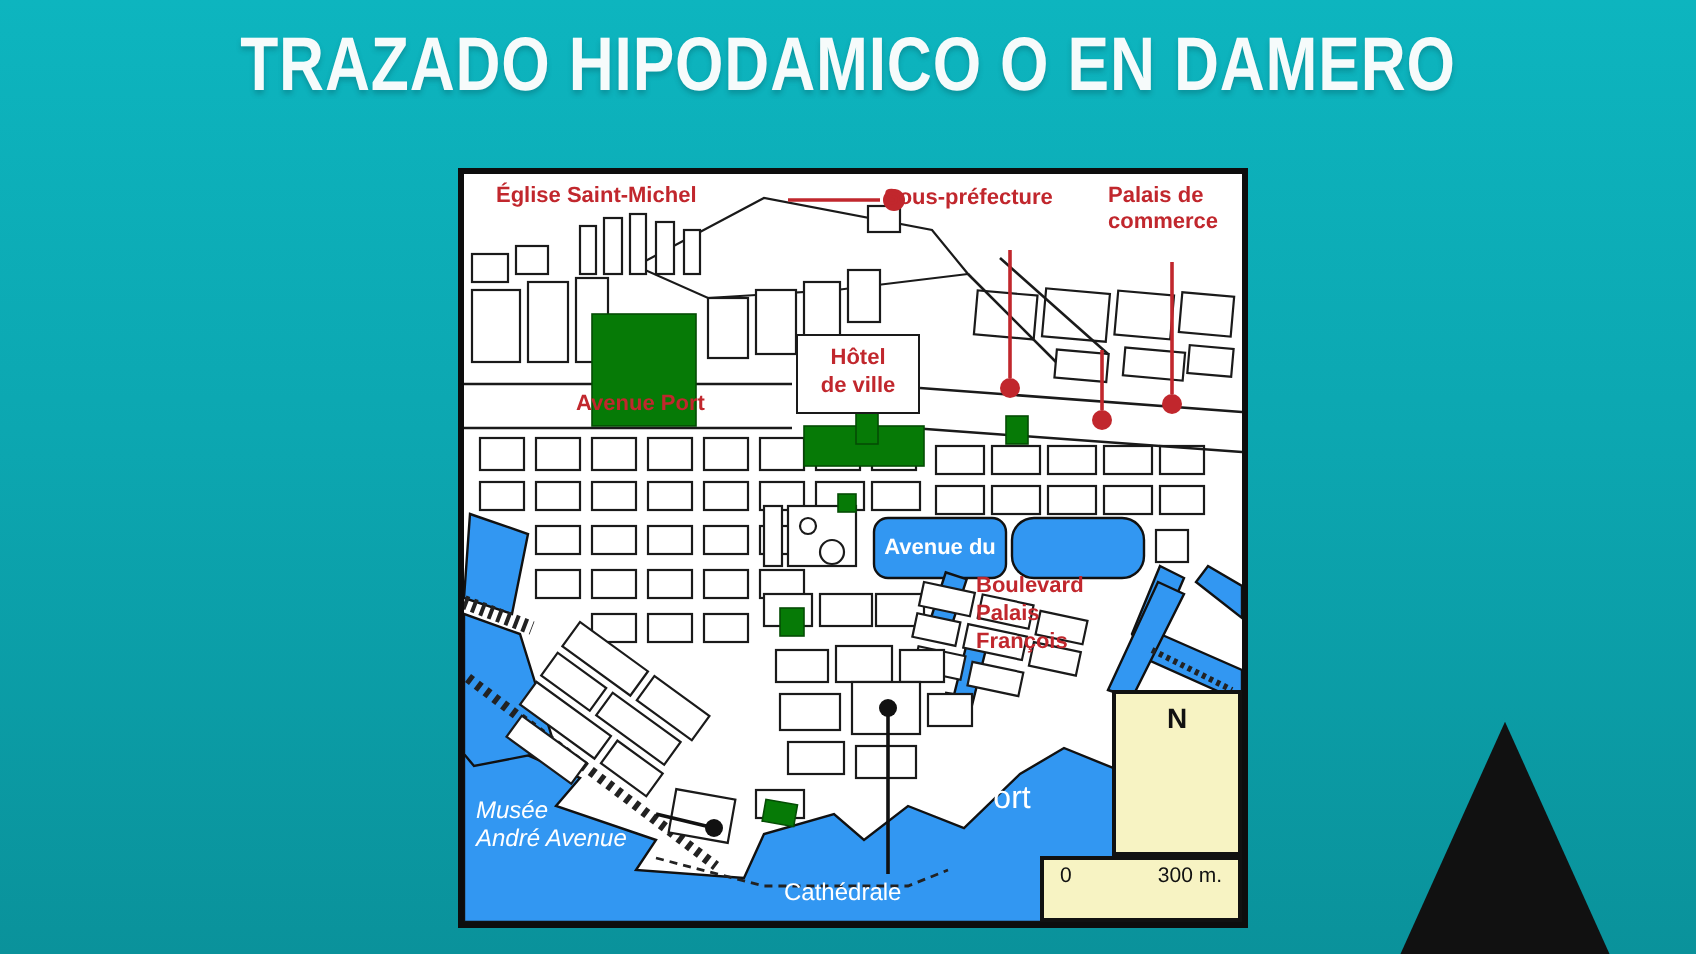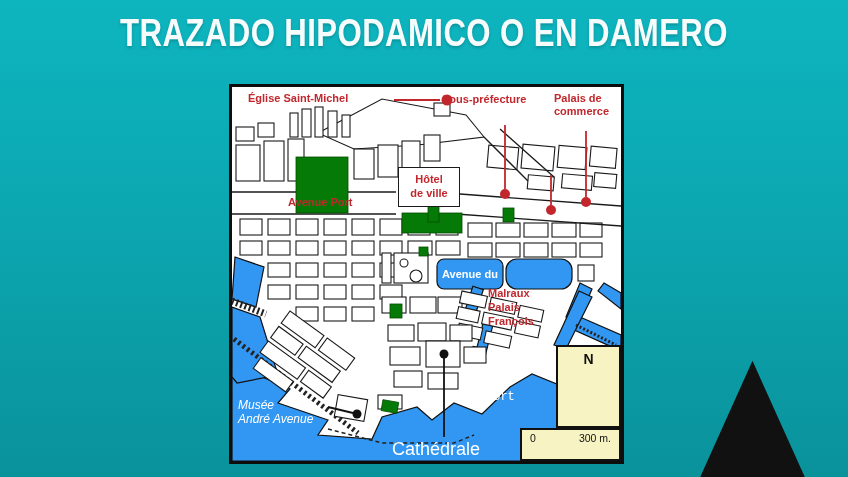--- a/index.html
+++ b/index.html
@@ -232,30 +232,30 @@
       <div>Palais de</div>
       <div>commerce</div>
     </div>
     <div class="hotel-box">
       <div>Hôtel</div>
       <div>de ville</div>
     </div>
     <div class="ml red ctr" style="left:56px;top:109px;width:112px;">Avenue Port</div>
     <div class="bassin-lbl" style="left:205px;top:172px;width:66px;height:30px;">Avenue du</div>
     <div class="ml red ctr" style="left:256px;top:200px;width:66px;line-height:1.25;">
-      <div>Malraux</div>
+      <div>Boulevard</div>
       <div>Palais</div>
       <div>François</div>
     </div>
-    <div class="ml white ctr" style="left:254px;top:303px;width:66px;font-size:12px;font-family:Liberation Mono, monospace;">Port</div>
+    <div class="ml white ctr" style="left:254px;top:303px;width:66px;font-size:16px;">Port</div>
     <div class="ml white" style="left:6px;top:311px;width:104px;font-size:12px;font-style:italic;">
       <div>Musée</div>
       <div>André Avenue</div>
     </div>
-    <div class="ml white ctr" style="left:160px;top:352px;width:106px;font-size:18px;">Cathédrale</div>
+    <div class="ml white ctr" style="left:160px;top:352px;width:106px;font-size:12px;">Cathédrale</div>
 
     <div class="legend north-box">
       <div class="north-n">N</div>
       <svg width="30" height="54" viewBox="0 0 30 54">
         <line x1="15" y1="50" x2="15" y2="18" stroke="#111" stroke-width="3"></line>
         <polygon points="15,2 6,22 24,22" fill="#111"></polygon>
       </svg>
     </div>
 
     <div class="legend scale-box">

